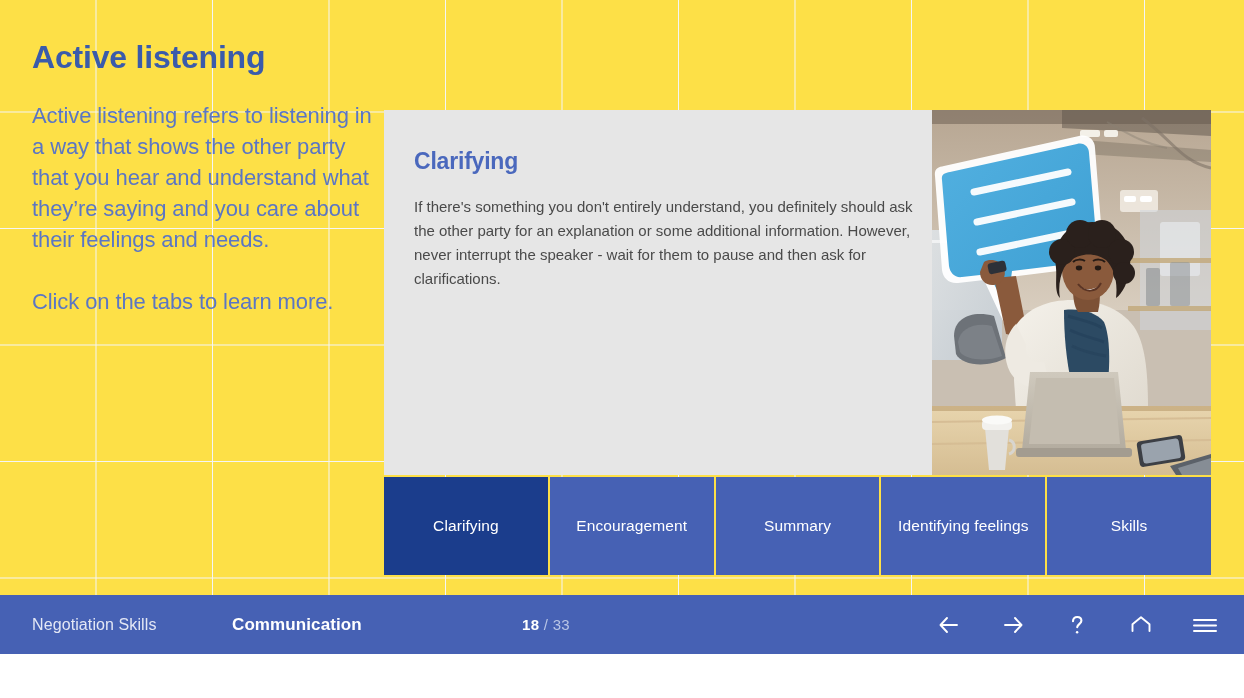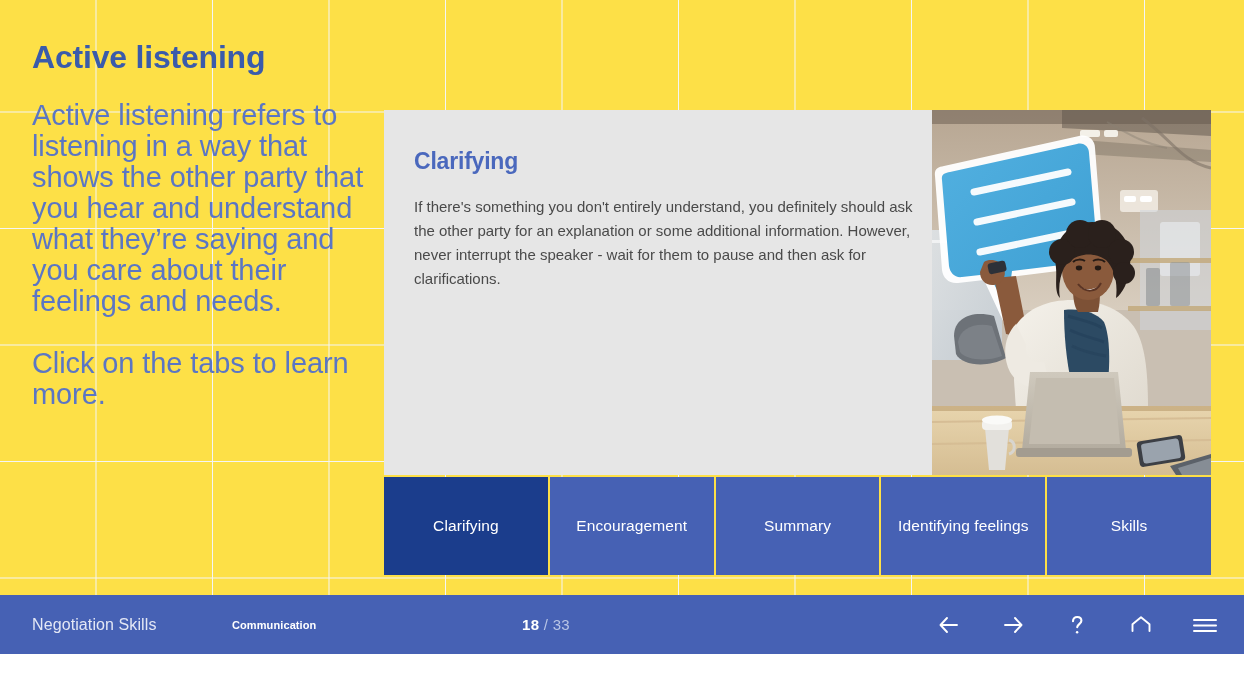--- a/index.html
+++ b/index.html
@@ -46,21 +46,21 @@
   #page-title {
     font-size: 32px;
     font-weight: bold;
     color: #3a5bab;
     letter-spacing: -0.2px;
     line-height: 1.2;
     margin-bottom: 24px;
   }
 
   .intro-para {
-    font-size: 29px;
+    font-size: 22px;
     line-height: 31px;
     color: #5b76c4;
     letter-spacing: -0.1px;
   }
 
   #intro-para-2 { margin-top: 31px; }
 
   
   #content-card {
     position: absolute;
@@ -149,21 +149,21 @@
   #footer-course {
     position: absolute;
     left: 32px;
     font-size: 16px;
     color: #e3e7f5;
     letter-spacing: 0.1px;
   }
   #footer-section {
     position: absolute;
     left: 232px;
-    font-size: 11px;
+    font-size: 17px;
     font-weight: bold;
     color: #ffffff;
     letter-spacing: 0.1px;
   }
   #footer-pager {
     position: absolute;
     left: 522px;
     font-size: 15px;
     color: #b9c5e6;
     letter-spacing: 0.3px;

